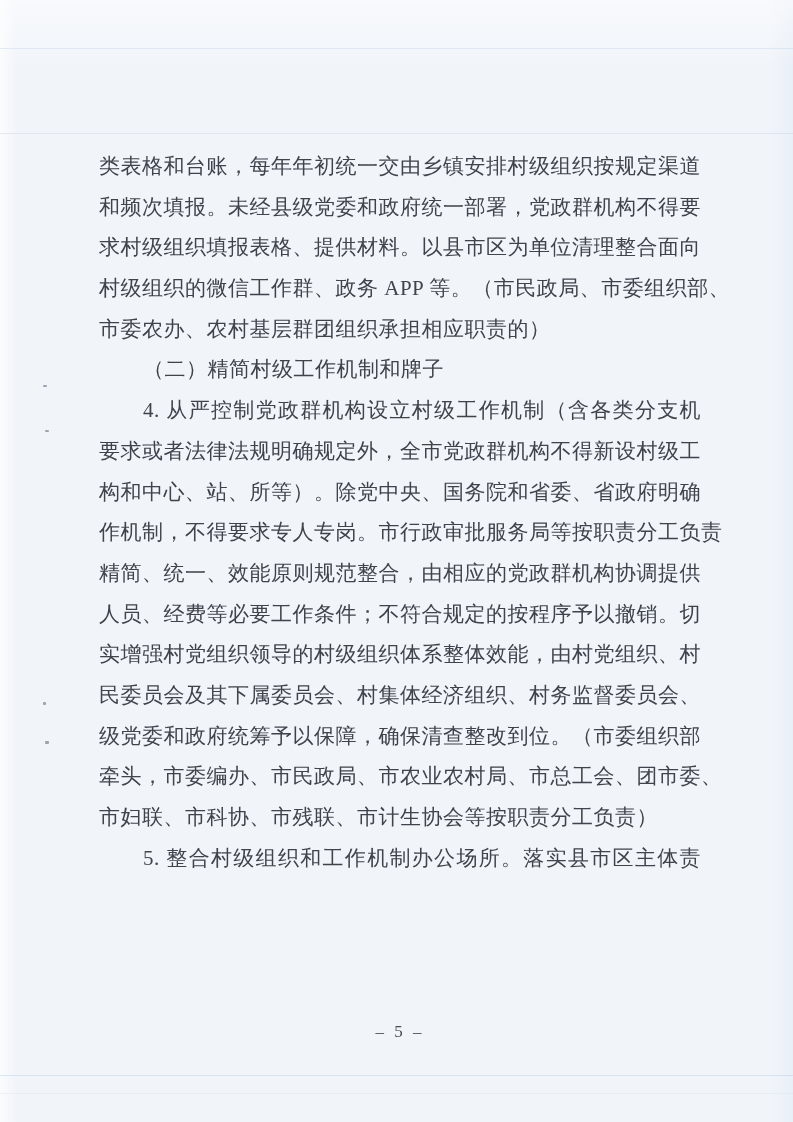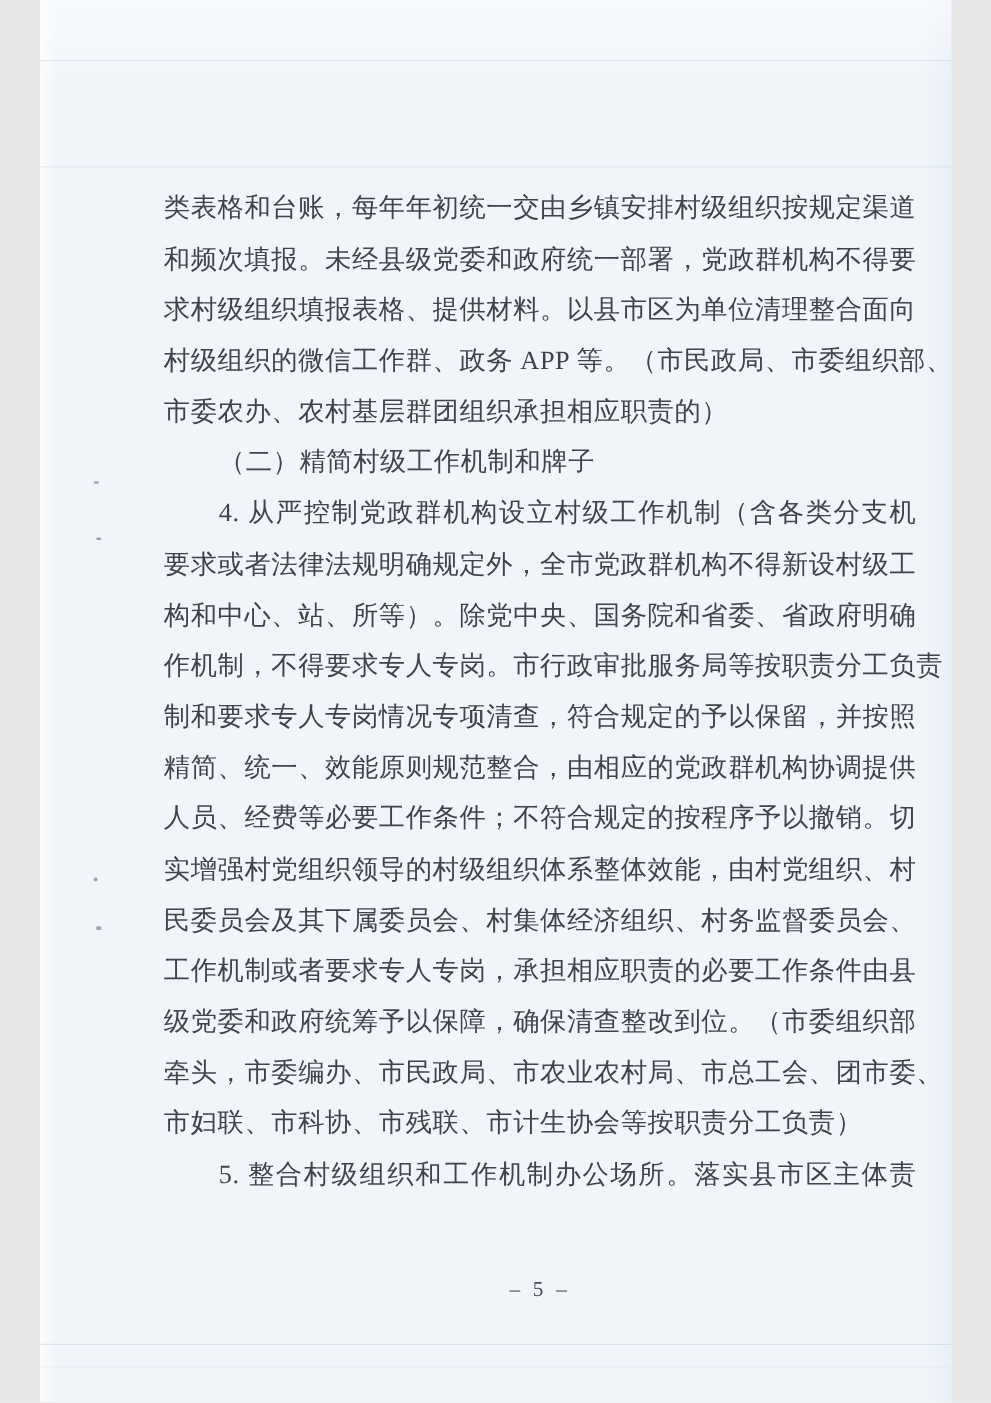--- a/index.html
+++ b/index.html
@@ -1,18 +1,18 @@
 <!DOCTYPE html>
 <html><head>
 <meta charset="utf-8">
 <style>
   html,body { margin:0; padding:0; background:#e8e8e8; }
   .page {
     position:relative;
-    width:729px; height:1122px;
+    width:793px; height:1122px;
     margin:0 auto;
     background:#f1f5fa;
     overflow:hidden;
     font-family:"Liberation Serif","DejaVu Serif",serif;
   }
   
   .page::before{
     content:"";
     position:absolute; inset:0;
     background:
@@ -87,26 +87,24 @@
     <div class="line">类表格和台账，每年年初统一交由乡镇安排村级组织按规定渠道</div>
     <div class="line">和频次填报。未经县级党委和政府统一部署，党政群机构不得要</div>
     <div class="line">求村级组织填报表格、提供材料。以县市区为单位清理整合面向</div>
     <div class="line">村级组织的微信工作群、政务 APP 等。（市民政局、市委组织部、</div>
     <div class="line noj">市委农办、农村基层群团组织承担相应职责的）</div>
     <div class="line noj ind">（二）精简村级工作机制和牌子</div>
     <div class="line ind">4. 从严控制党政群机构设立村级工作机制（含各类分支机</div>
     <div class="line">要求或者法律法规明确规定外，全市党政群机构不得新设村级工</div>
     <div class="line">构和中心、站、所等）。除党中央、国务院和省委、省政府明确</div>
     <div class="line">作机制，不得要求专人专岗。市行政审批服务局等按职责分工负责</div>
-    <div class="line">制和要求专人专岗情况专项清查，符合规定的予以保留，并按照</div>
     <div class="line">精简、统一、效能原则规范整合，由相应的党政群机构协调提供</div>
     <div class="line">人员、经费等必要工作条件；不符合规定的按程序予以撤销。切</div>
     <div class="line">实增强村党组织领导的村级组织体系整体效能，由村党组织、村</div>
     <div class="line">民委员会及其下属委员会、村集体经济组织、村务监督委员会、</div>
-    <div class="line">工作机制或者要求专人专岗，承担相应职责的必要工作条件由县</div>
     <div class="line">级党委和政府统筹予以保障，确保清查整改到位。（市委组织部</div>
     <div class="line">牵头，市委编办、市民政局、市农业农村局、市总工会、团市委、</div>
     <div class="line noj">市妇联、市科协、市残联、市计生协会等按职责分工负责）</div>
     <div class="line ind">5. 整合村级组织和工作机制办公场所。落实县市区主体责</div>
   </div>
 
   <div class="footer">– 5 –</div>
 
 </div>
 

